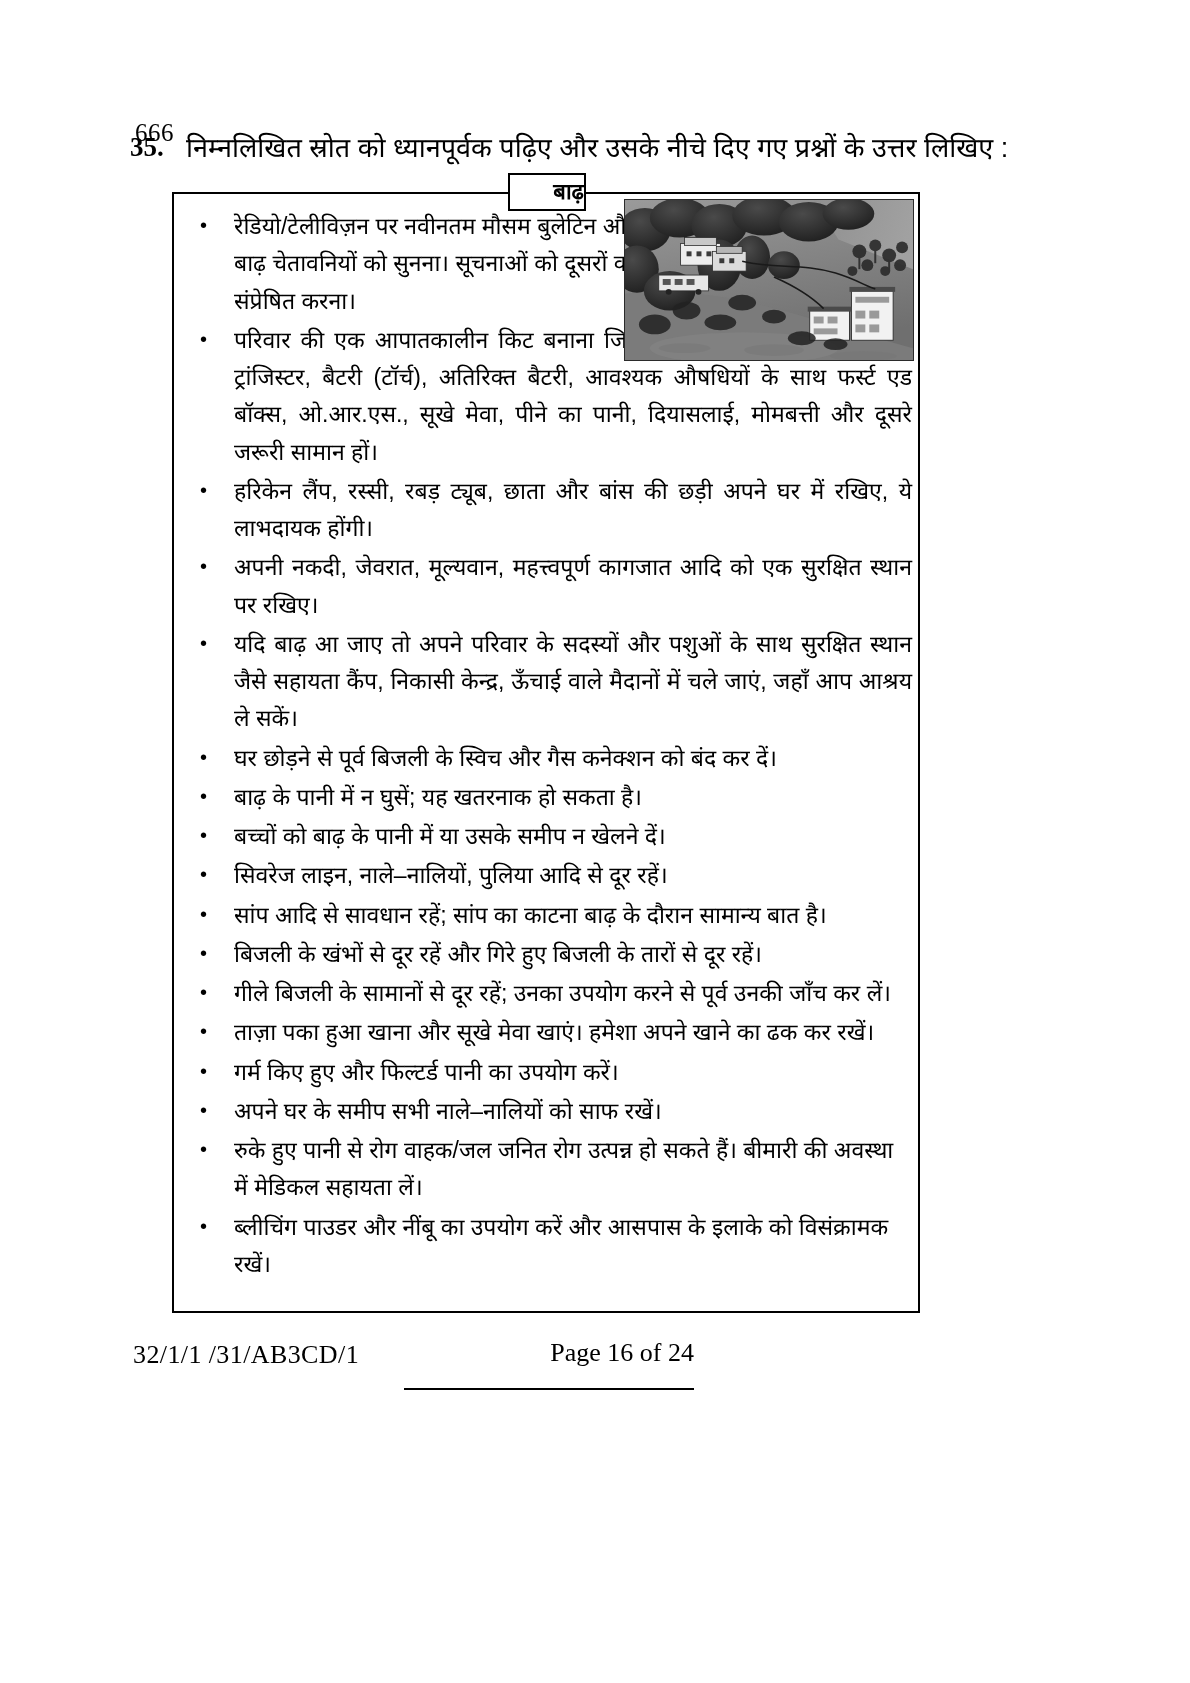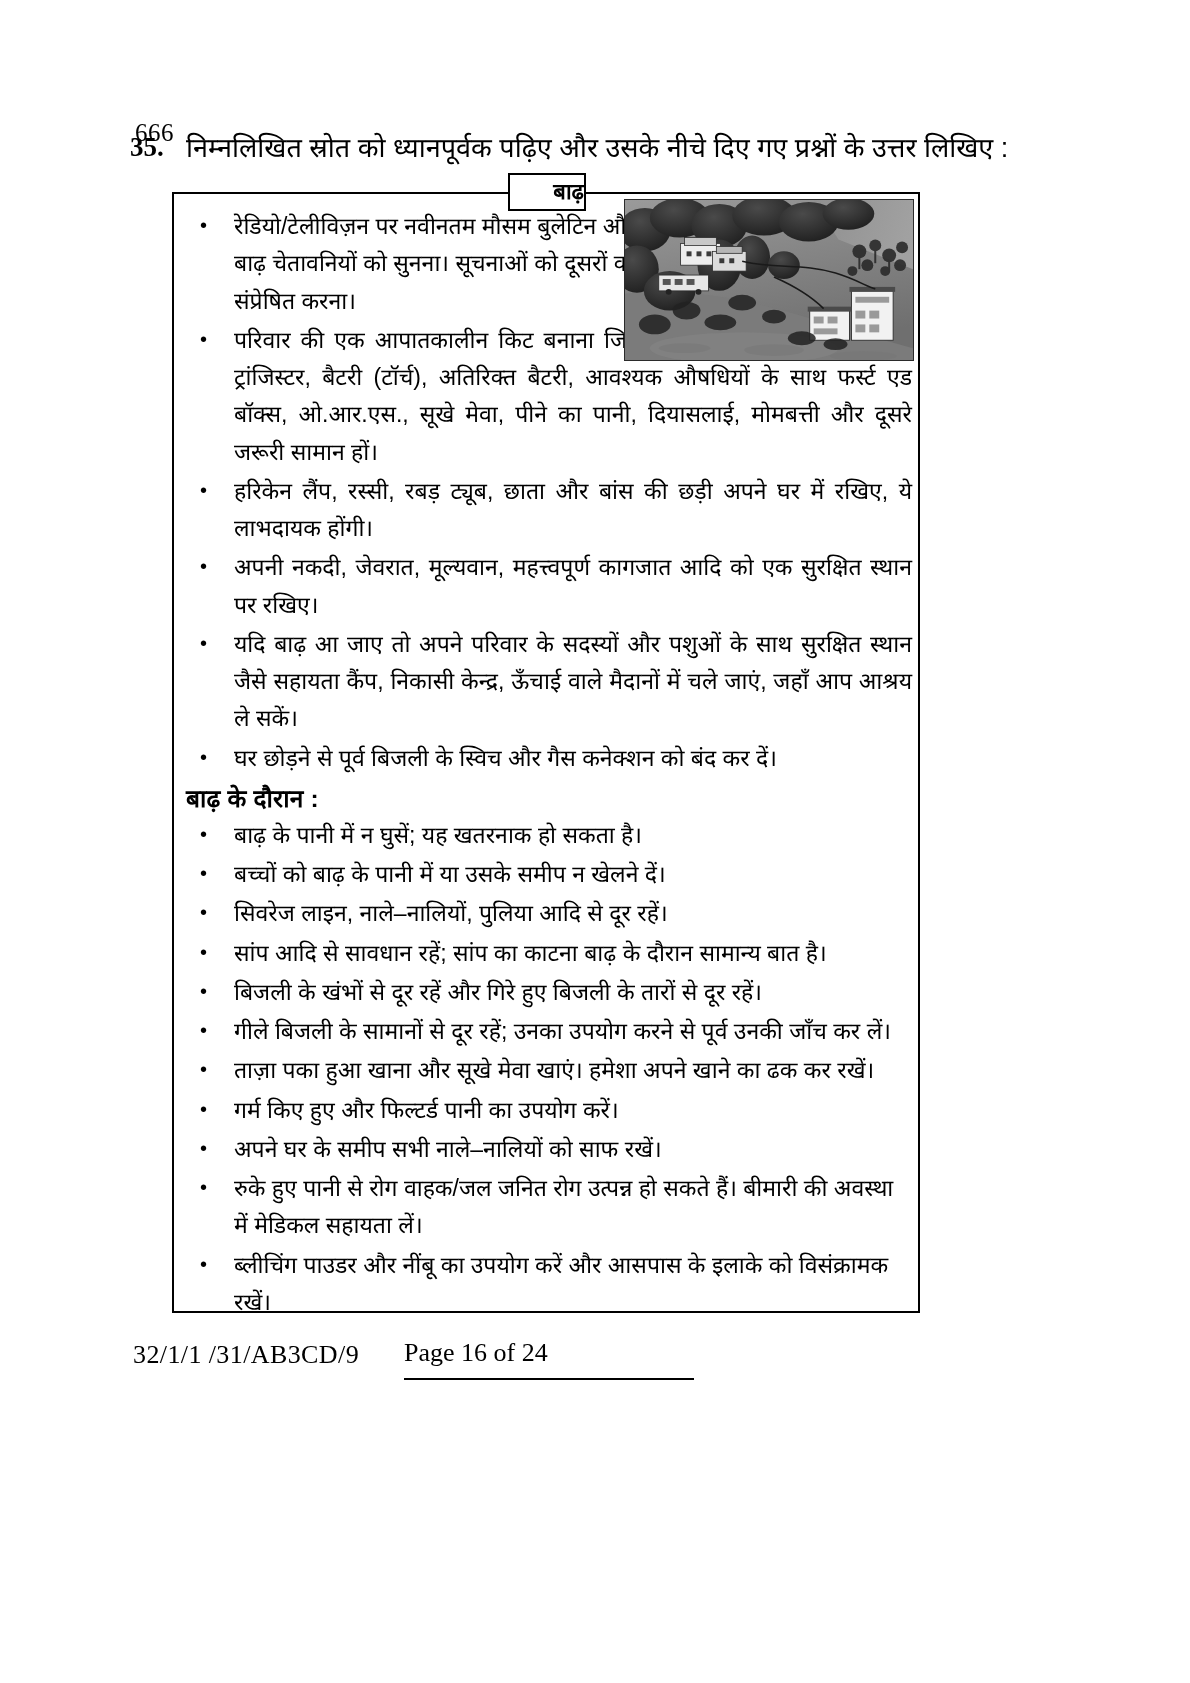--- a/index.html
+++ b/index.html
@@ -151,24 +151,24 @@
     left: 133px;
     top: 1340px;
     font-size: 26px;
     letter-spacing: 0.4px;
   }
   .footer-right {
     position: absolute;
     left: 404px;
     top: 1338px;
     width: 290px;
-    text-align: left;
+    text-align: right;
     font-size: 26px;
     border-bottom: 2.5px solid #000;
-    padding-bottom: 10px;
+    padding-bottom: 20px;
   }
 </style>
 </head>
 <body>
 
 <div class="page">
 
   <div class="code-number">666</div>
 
   <div class="q-row">
@@ -316,21 +316,20 @@
       <li>
         <span class="bullet">•</span>
         <span class="btext just">यदि बाढ़ आ जाए तो अपने परिवार के सदस्यों और पशुओं के साथ सुरक्षित स्थान जैसे सहायता कैंप, निकासी केन्द्र, ऊँचाई वाले मैदानों में चले जाएं, जहाँ आप आश्रय ले सकें।</span>
       </li>
       <li>
         <span class="bullet">•</span>
         <span class="btext">घर छोड़ने से पूर्व बिजली के स्विच और गैस कनेक्शन को बंद कर दें।</span>
       </li>
     </ul>
 
-    <div class="sec-head second">बाढ़ के दौरान :</div>
 
     <ul class="blist group-b">
       <li>
         <span class="bullet">•</span>
         <span class="btext">बाढ़ के पानी में न घुसें; यह खतरनाक हो सकता है।</span>
       </li>
       <li>
         <span class="bullet">•</span>
         <span class="btext">बच्चों को बाढ़ के पानी में या उसके समीप न खेलने दें।</span>
       </li>
@@ -366,16 +365,16 @@
         <span class="bullet">•</span>
         <span class="btext">रुके हुए पानी से रोग वाहक/जल जनित रोग उत्पन्न हो सकते हैं। बीमारी की अवस्था में मेडिकल सहायता लें।</span>
       </li>
       <li>
         <span class="bullet">•</span>
         <span class="btext">ब्लीचिंग पाउडर और नींबू का उपयोग करें और आसपास के इलाके को विसंक्रामक रखें।</span>
       </li>
     </ul>
   </div>
 
-  <div class="footer-left">32/1/1 /31/AB3CD/9</div>
+  <div class="footer-left">32/1/1 /31/AB3CD/1</div>
   <div class="footer-right">Page 16 of 24</div>
 
 </div>
 
 </body></html>

